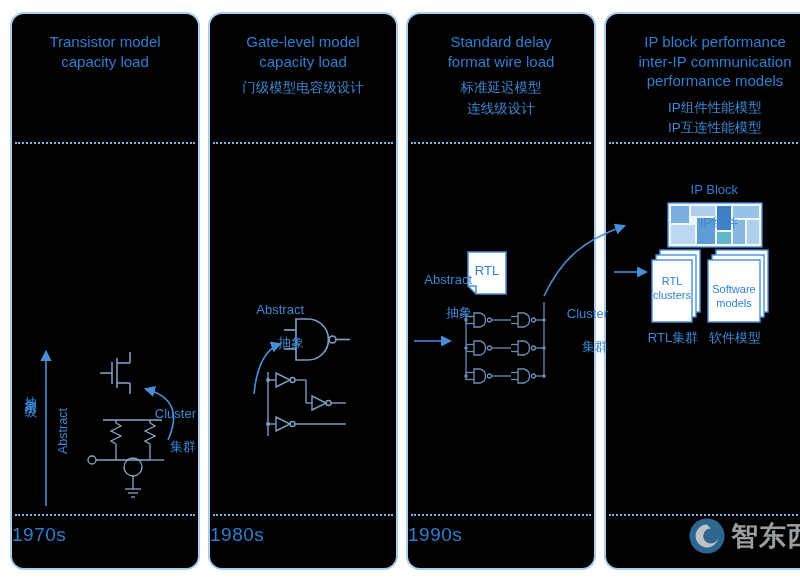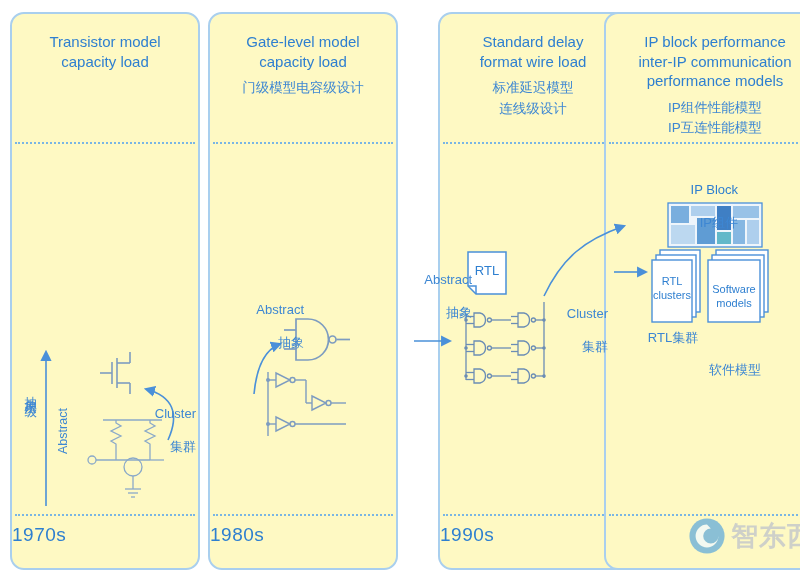--- a/index.html
+++ b/index.html
@@ -2,21 +2,21 @@
 <html><head>
 <meta charset="utf-8">
 <style>
   html,body{margin:0;padding:0;}
   body{
     position:relative;width:800px;height:579px;background:#ffffff;
     overflow:hidden;font-family:"Liberation Sans",sans-serif;
   }
   .panel{
     position:absolute;top:12px;width:186px;height:554px;
-    border:2px solid #a9cfee;border-radius:14px;background:#fef9c3;
+    border:2px solid #a9cfee;border-radius:14px;background:#000000;
   }
   .panel-title{position:absolute;top:18px;left:5px;right:5px;text-align:center;}
   .title-en{color:#2e7fd0;font-size:15px;line-height:1.3;white-space:pre-line;}
   .title-zh{color:#3d87d3;font-size:13.5px;line-height:1.55;margin-top:7px;white-space:pre-line;}
   .sep{position:absolute;left:3px;right:3px;border-top:2px dotted #79b5e4;height:0;}
   .sep-top{top:128px;}
   .sep-bottom{top:500px;}
   .decade{
     position:absolute;top:510px;left:0;right:0;text-align:left;
     color:#2e7fd0;font-size:19px;letter-spacing:.5px;
@@ -50,21 +50,21 @@
   <div class="panel-title">
     <div class="title-en">Gate-level model
 capacity load</div>
     <div class="title-zh">门级模型电容级设计</div>
   </div>
   <div class="sep sep-top"></div>
   <div class="sep sep-bottom"></div>
   <div class="decade">1980s</div>
 </div>
 
-<div class="panel" style="left:406px;margin-left:32px;">
+<div class="panel" style="left:406px;">
   <div class="panel-title">
     <div class="title-en">Standard delay
 format wire load</div>
     <div class="title-zh">标准延迟模型
 连线级设计</div>
   </div>
   <div class="sep sep-top"></div>
   <div class="sep sep-bottom"></div>
   <div class="decade">1990s</div>
 </div>
@@ -246,21 +246,21 @@
 
 <div class="lbl stack" style="left:662px;top:166px;width:76px;">
   <span style="color:#2e7fd0;">IP Block</span>
   <span>IP组件</span>
 </div>
 <div class="lbl page-text" style="left:652px;top:274px;width:40px;">RTL
 clusters</div>
 <div class="lbl page-text" style="left:708px;top:282px;width:52px;">Software
 models</div>
 <div class="lbl under-label" style="left:644px;top:330px;width:58px;">RTL集群</div>
-<div class="lbl under-label" style="left:704px;top:330px;width:62px;margin-top:32px;">软件模型</div>
+<div class="lbl under-label" style="left:704px;top:330px;width:62px;">软件模型</div>
 
 <div class="wm">
   <svg width="38" height="38" viewBox="0 0 40 40">
     <circle cx="20" cy="20" r="18.5" fill="#4aa0e0" opacity="0.8"></circle>
     <path d="M20 8 a12 12 0 1 0 12 12 a8 8 0 1 1 -8 -8" fill="#ffffff" opacity="0.9"></path>
   </svg>
   <span class="wm-text">智东西</span>
 </div>
 
 </body></html>

